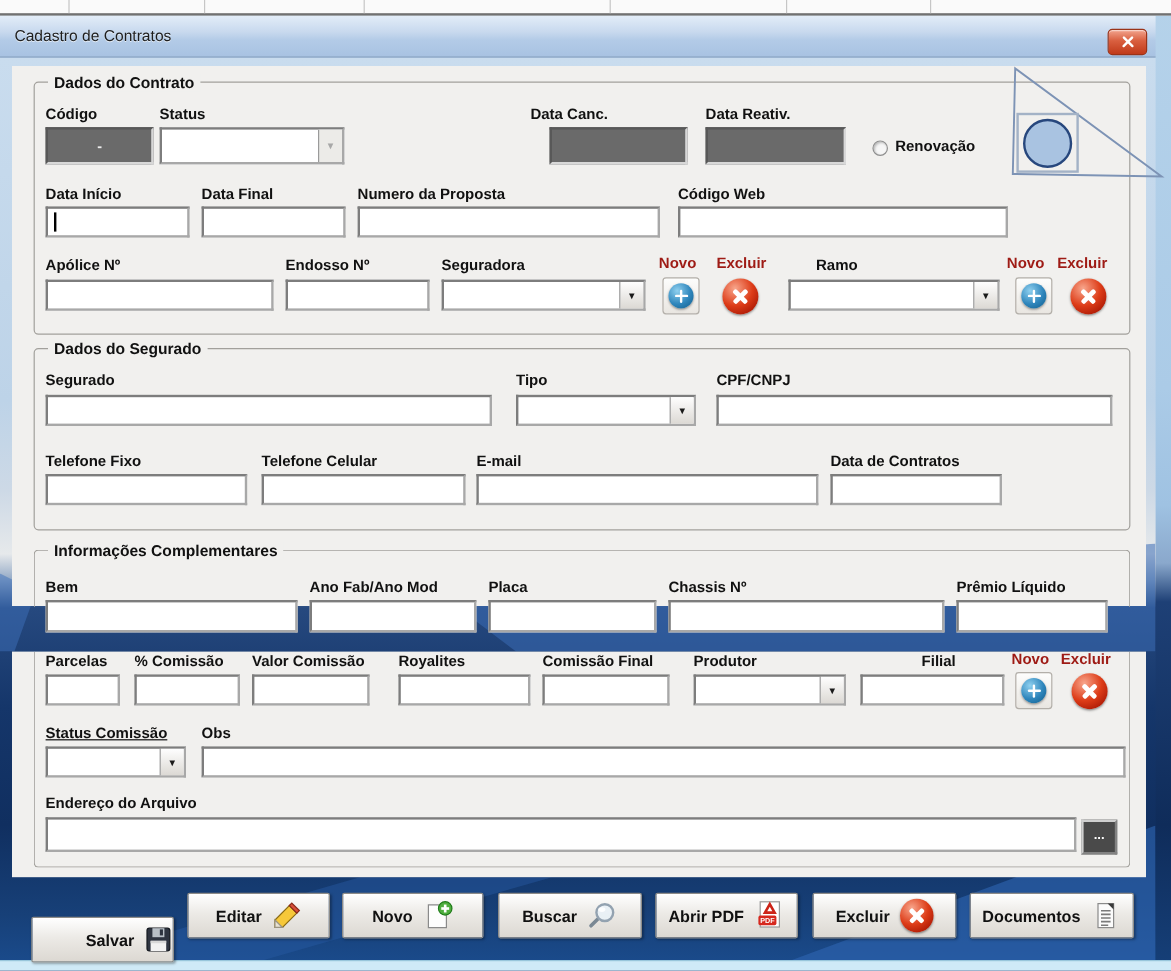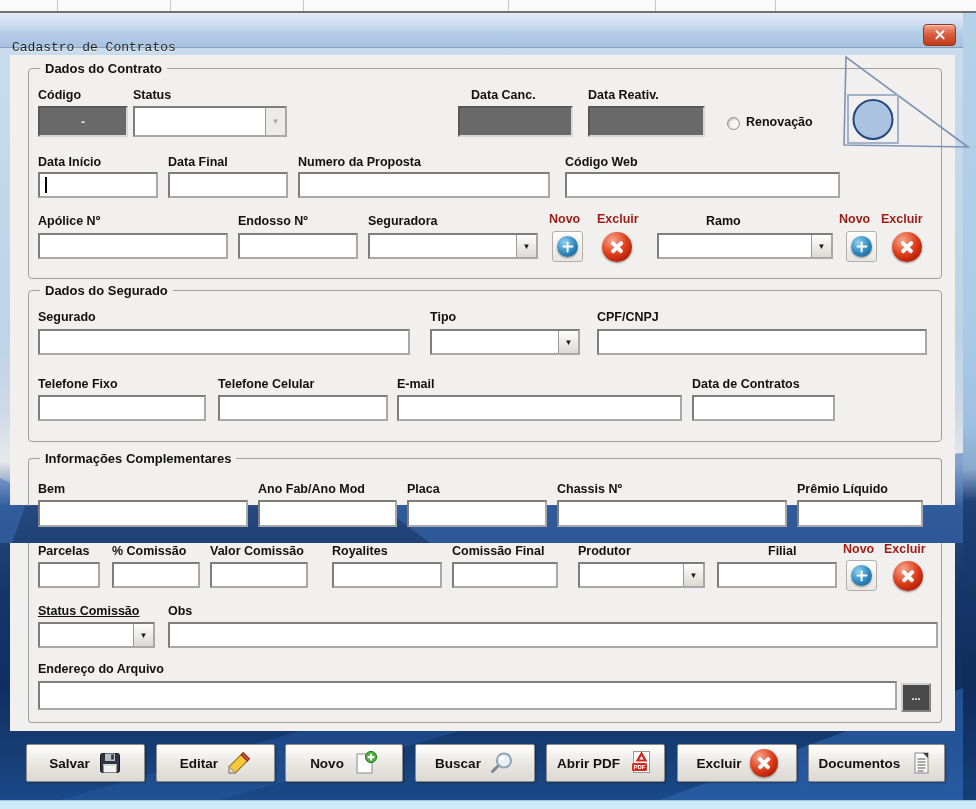--- a/index.html
+++ b/index.html
@@ -7,21 +7,21 @@
     font-family:"Liberation Sans",sans-serif;
     background:linear-gradient(180deg,#b5d2ea 0%,#abcbe7 40%,#9fc2e2 52%,#8aa8cc 58%,#1e4076 62%,#0f2c5a 85%,#164079 100%);}
   .abs{position:absolute;box-sizing:border-box;}
   
   .topgrid{left:0;top:0;width:976px;height:13px;background:#fafafa;border-bottom:2px solid #717171;z-index:3;}
   .gridline{position:absolute;top:0;width:1px;height:100%;background:#c6c6c6;}
   
   .titlebar{left:0;top:13px;width:963px;height:35px;z-index:2;
     background:linear-gradient(180deg,#e3edf8 0%,#c8d9ee 40%,#b3cbe7 60%,#a8c2e2 100%);
     border-bottom:1px solid #87a0bf;}
-  .title-text{position:absolute;left:12px;top:27px;font-size:13px;color:#1e1e1e;text-shadow:0 1px 0 rgba(255,255,255,.65);white-space:nowrap;font-family:Liberation Mono, monospace;}
+  .title-text{position:absolute;left:12px;top:9px;font-size:13px;color:#1e1e1e;text-shadow:0 1px 0 rgba(255,255,255,.65);white-space:nowrap;}
   .close-btn{position:absolute;left:923px;top:11px;width:31px;height:20px;border-radius:4px;cursor:pointer;
     background:linear-gradient(180deg,#f2a48e 0%,#d95f3f 45%,#c03a1a 100%);
     border:1px solid #9a3318;box-shadow:inset 0 1px 0 rgba(255,255,255,.5);}
   .xbar{position:absolute;left:50%;top:50%;width:12px;height:2.4px;background:#fff;border-radius:2px;}
   .xbar.a{transform:translate(-50%,-50%) rotate(45deg);}
   .xbar.b{transform:translate(-50%,-50%) rotate(-45deg);}
   .client-bg{left:0;top:48px;width:963px;height:752px;z-index:0;
     background:linear-gradient(180deg,#c9dcee 0%,#bdd3e8 38%,#cdd9e6 48%,#e6e9eb 55%,#8fa6c4 58%,#26497f 61%,#15366a 72%,#102f60 85%,#174078 95%,#1a4a8a 100%);}
   .streak{position:absolute;left:0;top:0;width:100%;height:100%;}
   .panel{background:#f1f0ee;z-index:1;}
@@ -106,21 +106,21 @@
     <span>-</span>
   </div>
 
   <span class="lbl" style="left:133px;top:88px;">Status</span>
   <div class="combo disabled" style="left:133px;top:106px;width:154px;height:31px;">
     <span class="cval"></span>
     <span class="arrowbox">▼</span>
   </div>
 
 
-  <span class="lbl" style="left:471px;top:88px;">Data Canc.</span>
+  <span class="lbl" style="left:442px;top:88px;">Data Canc.</span>
   <div class="darkfield" style="left:458px;top:106px;width:115px;height:31px;">
     <span></span>
   </div>
 
   <span class="lbl" style="left:588px;top:88px;">Data Reativ.</span>
   <div class="darkfield" style="left:588px;top:106px;width:117px;height:31px;">
     <span></span>
   </div>
 
   <div class="radio" style="left:727px;top:117px;"></div>
@@ -157,21 +157,21 @@
       <span class="pbar plus-h"></span>
         <span class="pbar plus-v"></span>
     </span>
   </div>
   <span class="lbl lbl-red" style="left:597px;top:212px;">Excluir</span>
   <div class="sphere-red" style="left:602px;top:232px;width:30px;height:30px;">
     <span class="pbar x1"></span>
       <span class="pbar x2"></span>
   </div>
 
-  <span class="lbl" style="left:683px;top:214px;padding-left:23px;">Ramo</span>
+  <span class="lbl" style="left:657px;top:214px;padding-left:23px;">Ramo</span>
   <div class="combo" style="left:657px;top:233px;width:176px;height:26px;">
     <span class="cval"></span>
     <span class="arrowbox">▼</span>
   </div>
 
   <span class="lbl lbl-red" style="left:839px;top:212px;">Novo</span>
   <div class="smallbtn" style="left:846px;top:231px;width:31px;height:31px;">
     <span class="sphere sphere-blue">
       <span class="pbar plus-h"></span>
         <span class="pbar plus-v"></span>
@@ -272,21 +272,21 @@
     <span class="arrowbox">▼</span>
   </div>
 
   <span class="lbl" style="left:168px;top:604px;">Obs</span>
   <input class="txt" style="left: 168px; top: 622px; width: 770px; height: 26px;" value="">
 
   <span class="lbl" style="left:38px;top:662px;">Endereço do Arquivo</span>
   <input class="txt" style="left: 38px; top: 681px; width: 859px; height: 29px;" value="">
   <div class="browse" style="left:901px;top:683px;width:30px;height:29px;">...</div>
 
-  <div class="btn" style="left:26px;top:744px;width:119px;height:38px;">
+  <div class="btn" style="left:26px;top:764px;width:119px;height:38px;justify-content:flex-end;">
     <span>Salvar</span>
     <svg width="24" height="24" viewBox="0 0 24 24">
       <rect x="2.5" y="2.5" width="19" height="19" rx="2" fill="#2e3440" stroke="#14181f"></rect>
       <rect x="7" y="2.5" width="10" height="7.5" fill="#b8bfc6"></rect>
       <rect x="13.2" y="3.5" width="2.6" height="5" fill="#2e3440"></rect>
       <rect x="5.5" y="13" width="13" height="8.5" fill="#f2f2f2"></rect>
       <rect x="5.5" y="13" width="13" height="2" fill="#d8d8d8"></rect>
     </svg>
   </div>
 

